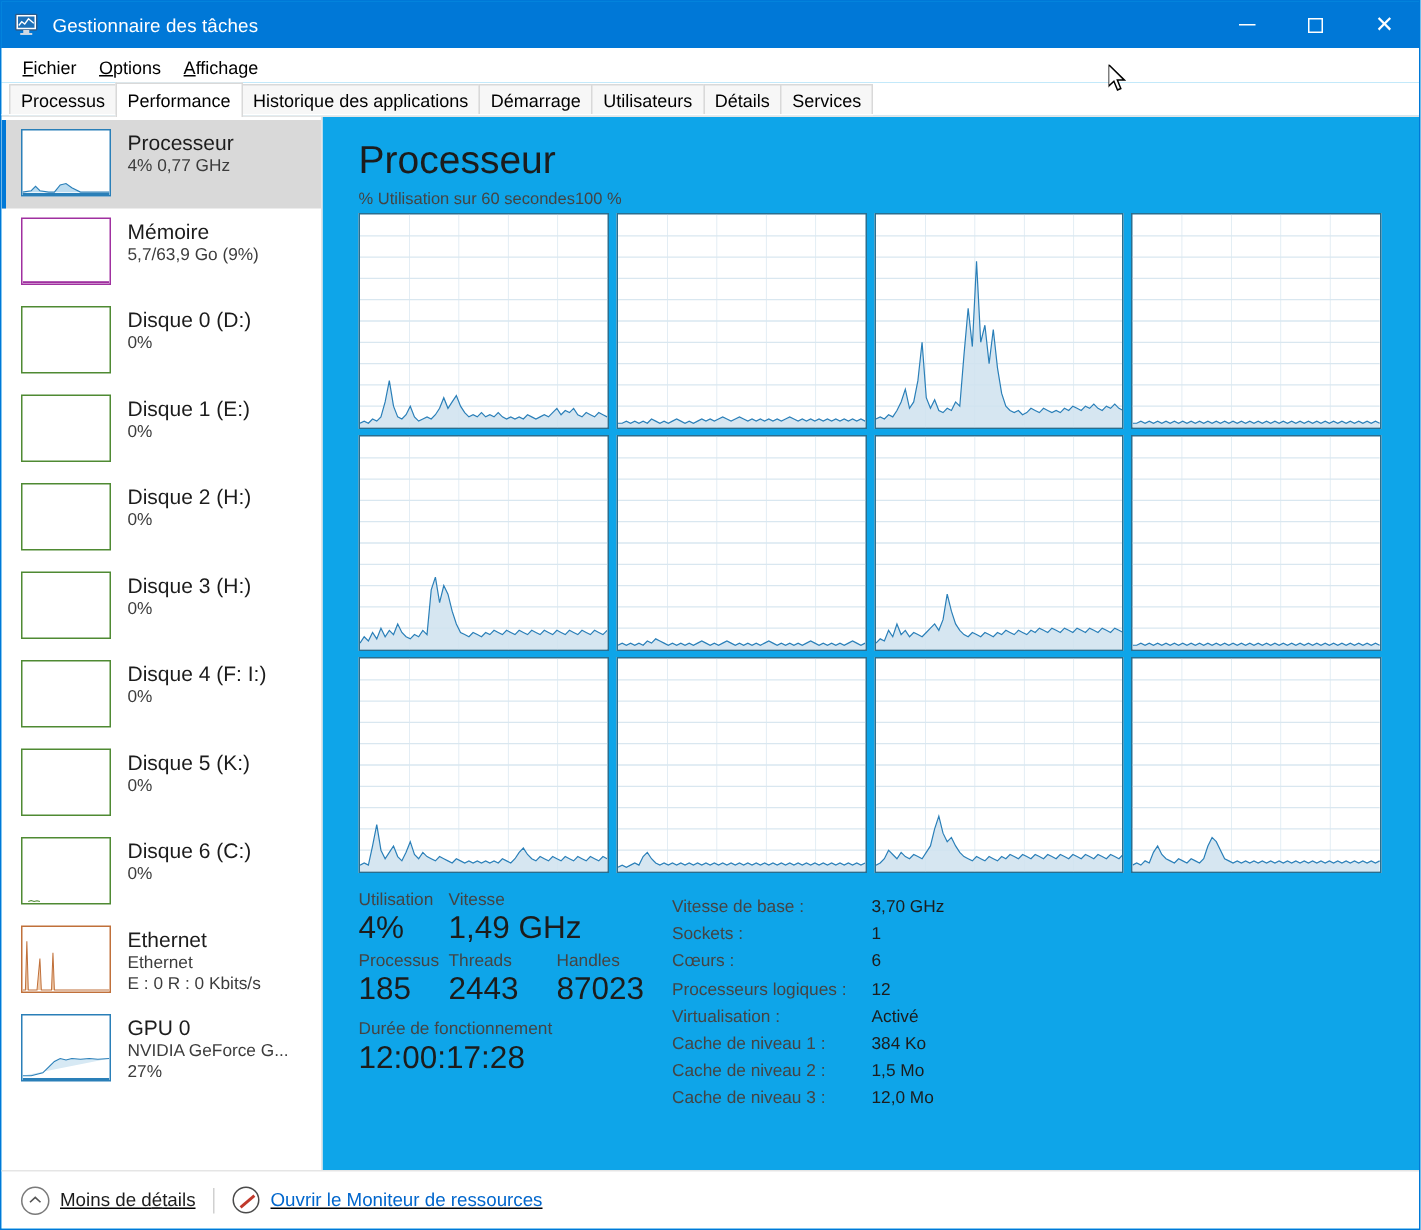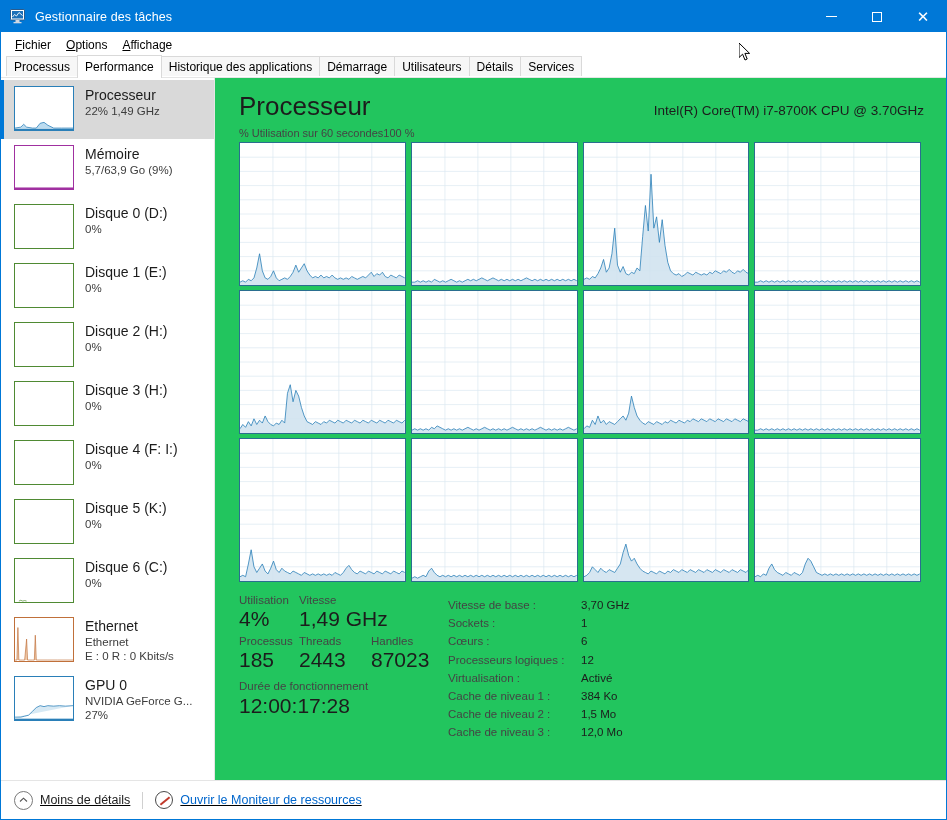--- a/index.html
+++ b/index.html
@@ -6,21 +6,21 @@
   html, body {
     width: 947px; height: 820px;
     font-family: "Liberation Sans", sans-serif;
     background: #ffffff;
     overflow: hidden;
   }
   .window {
     width: 947px; height: 820px;
     position: relative;
     border: 1px solid #0078d7;
-    background: #22c55e;
+    background: #0ea5e9;
     display: flex; flex-direction: column;
   }
   
   .titlebar {
     height: 31px;
     background: #0078d7;
     display: flex; align-items: center;
     flex: 0 0 31px;
     position: relative;
   }
@@ -292,21 +292,21 @@
     <div class="sidebar">
       <div class="side-item selected">
         <div class="thumb" style="border-color:#2a7fb8">
           <svg viewBox="0 0 60 45" preserveAspectRatio="none">
               <polyline points="0,43 6,42 9,39 12,42 18,43 22,43 26,38 30,37 34,40 40,43 48,43 60,43" fill="#bcdcf0" stroke="#2a7fb8" stroke-width="0.8"></polyline>
               <rect x="0" y="43.6" width="60" height="1.4" fill="#2a7fb8"></rect>
             </svg>
         </div>
         <div class="side-text">
           <div class="side-title">Processeur</div>
-          <div class="side-sub">22%  1,49 GHz</div>
+          <div class="side-sub">4%  0,77 GHz</div>
         </div>
       </div>
 
       <div class="side-item">
         <div class="thumb" style="border-color:#a030a0">
           <svg viewBox="0 0 60 45" preserveAspectRatio="none">
               <rect x="0" y="43.4" width="60" height="1.6" fill="#a030a0"></rect>
             </svg>
         </div>
         <div class="side-text">
@@ -399,21 +399,20 @@
           <div class="side-title">GPU 0</div>
           <div class="side-sub">NVIDIA GeForce G...</div>
           <div class="side-sub">27%</div>
         </div>
       </div>
     </div>
 
     <div class="main">
       <div class="main-head">
         <div class="main-title">Processeur</div>
-        <div class="main-cpu">Intel(R) Core(TM) i7-8700K CPU @ 3.70GHz</div>
       </div>
       <div class="axis-row">
         <span>% Utilisation sur 60 secondes</span>
         <span>100 %</span>
       </div>
 
       <div class="grid" id="cpu-grid">
           <div class="cell">
             <svg viewBox="0 0 200 100" preserveAspectRatio="none">
               <line x1="40" y1="0" x2="40" y2="100" stroke="#d9e7f0" stroke-width="0.6"></line>

